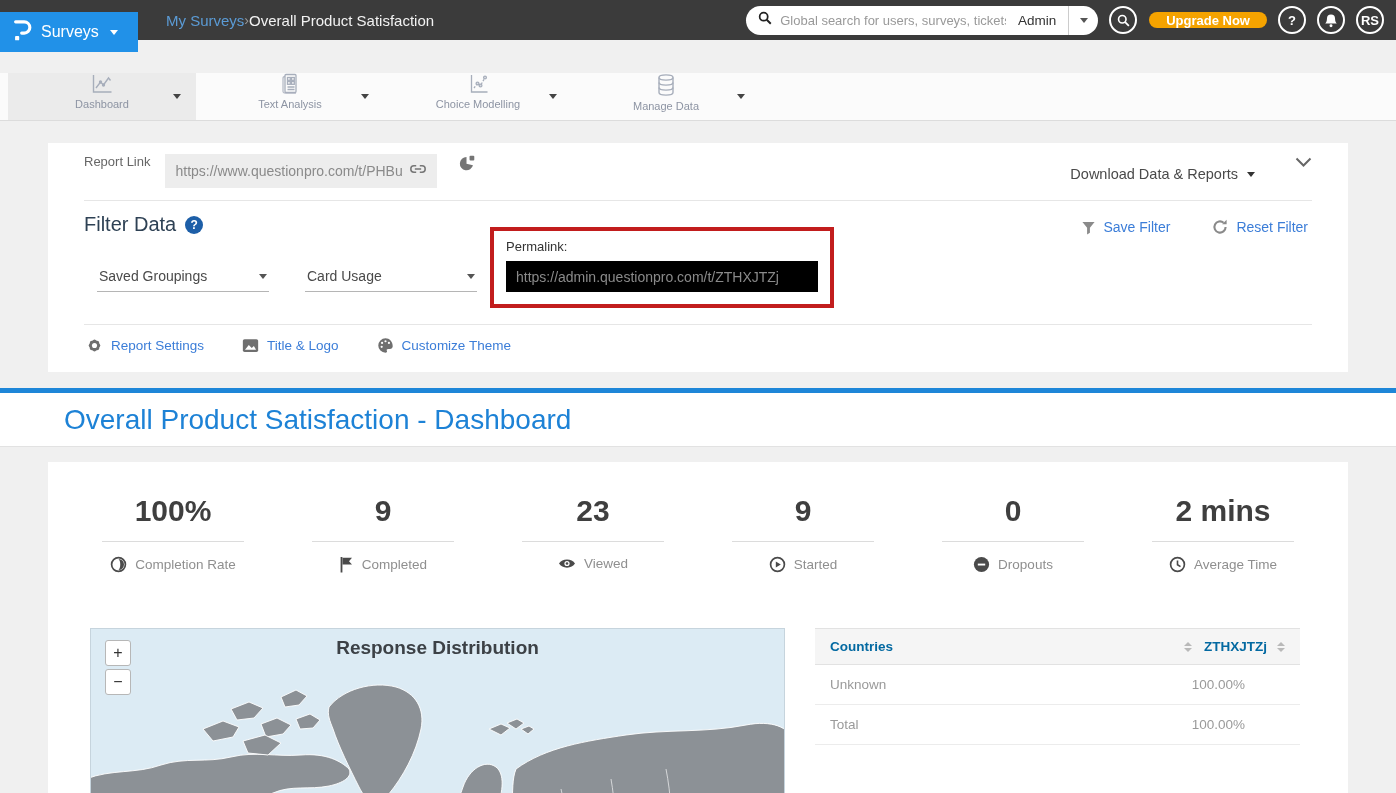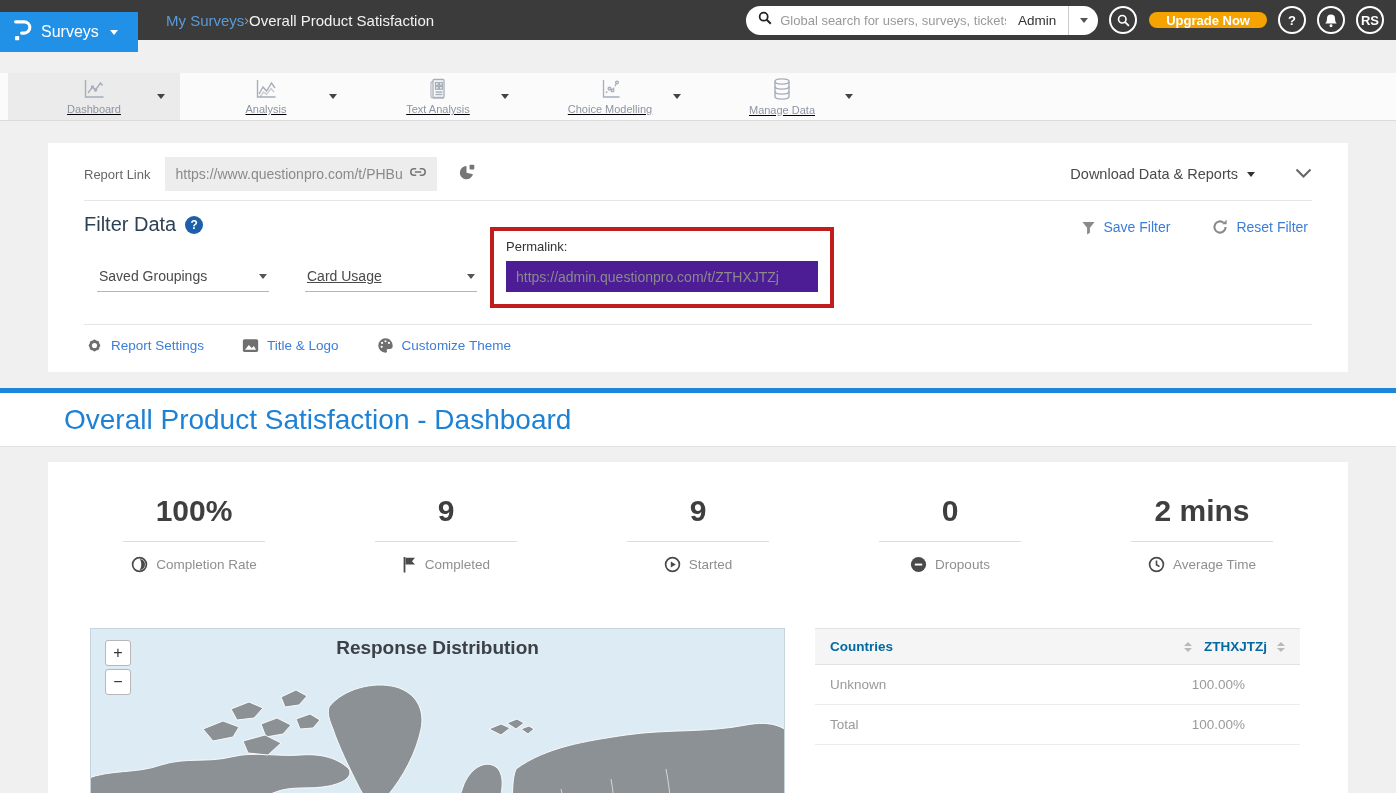--- a/index.html
+++ b/index.html
@@ -27,48 +27,48 @@
   .upgrade { height:16px; padding:0 17px; margin-left:12px; background:#f5a300; border-radius:14px; color:#fff; font-size:13px; font-weight:bold; display:flex; align-items:center; cursor:pointer; flex:none; }
 
   
   .nav { position:absolute; top:40px; left:0; right:0; height:33px; background:#fff; display:flex; align-items:center; gap:34px; padding:0 16px; z-index:25; }
   .nav-item { font-size:14.5px; color:#22375c; font-weight:500; cursor:pointer; padding:6px 1px 4px; }
   .nav-item.active { border-bottom:2px solid #4a86c8; }
   .nav-responses { margin-left:auto; font-size:13.5px; color:#22375c; }
 
   
   .toolbar { position:absolute; top:73px; left:0; right:0; height:48px; background:#fbfbfb; border-bottom:1px solid #dcdcdc; display:flex; padding-left:8px; z-index:20; }
-  .tab { width:172px; position:relative; display:flex; flex-direction:column; align-items:center; justify-content:center; gap:3px; cursor:pointer;text-decoration:underline; }
+  .tab { width:188px; position:relative; display:flex; flex-direction:column; align-items:center; justify-content:flex-start; gap:3px; cursor:pointer; }
   .tab.active { background:#ebebeb; }
   .tab .ticon svg { display:block; }
   .tab .tlabel { font-size:11px; color:#8d94a3; }
   .tab .caret { position:absolute; right:15px; top:21px; color:#444; border-left-width:4px; border-right-width:4px; border-top-width:5px; }
 
   
   .panel1 { position:absolute; left:48px; right:48px; top:143px; height:229px; background:#fff; }
-  .report-row { position:absolute; top:11px; left:36px; right:36px; height:40px; display:flex; align-items:center; }
+  .report-row { position:absolute; top:11px; left:36px; right:36px; height:40px; display:flex; }
   .report-label { font-size:13px; color:#666; margin-right:15px; }
   .link-input { width:272px; height:34px; background:#ededed; display:flex; align-items:center; padding:0 10px; }
   .link-input input { border:none; outline:none; background:transparent; flex:1; font-size:14px; color:#8a8a8a; font-family:inherit; }
   .report-globe { margin-left:20px; cursor:pointer; }
   .download { margin-left:auto; display:flex; align-items:center; gap:9px; font-size:14.5px; color:#4a4a4a; cursor:pointer; }
   .download .caret { color:#333; }
   .collapse-chevron { margin-left:40px; cursor:pointer; }
   .hr { position:absolute; left:36px; right:36px; border-top:1px solid #e6e6e6; }
   .filter-head { position:absolute; top:70px; left:36px; display:flex; align-items:center; gap:9px; }
   .filter-title { font-size:20px; color:#2e4154; font-weight:500; }
   .help-badge { width:18px; height:18px; border-radius:50%; background:#1d5fa8; color:#fff; font-size:12px; font-weight:bold; display:flex; align-items:center; justify-content:center; cursor:pointer; }
   .filter-actions { position:absolute; top:76px; right:40px; display:flex; gap:42px; }
   .fact { display:flex; align-items:center; gap:8px; font-size:14px; color:#3b7dd8; cursor:pointer; }
   .select { position:absolute; width:172px; top:120px; border-bottom:1px solid #b5b5b5; padding:5px 2px 7px; font-size:14px; color:#4a4a4a; display:flex; justify-content:space-between; align-items:center; cursor:pointer; }
   .select .caret { color:#555; }
-  .select.s1 { left:49px; } .select.s2 { left:257px;text-decoration:underline; }
+  .select.s1 { left:49px; } .select.s2 { left:257px; }
   .permalink { position:absolute; left:442px; top:84px; width:344px; height:81px; background:#fff; border:4px solid #c21d1d; padding:8px 12px; }
   .permalink .plabel { font-size:13px; color:#333; margin-bottom:7px; }
-  .permalink input { width:100%; border:none; outline:none; background:#4c1d95; height:31px; padding:0 10px; font-size:14px; color:#8a8a8a; font-family:inherit; }
+  .permalink input { width:100%; border:none; outline:none; background:#000000; height:31px; padding:0 10px; font-size:14px; color:#8a8a8a; font-family:inherit; }
   .settings-row { position:absolute; top:194px; left:38px; display:flex; gap:38px; }
   .slink { display:flex; align-items:center; gap:8px; font-size:13.5px; color:#3b7dd8; cursor:pointer; }
 
   
   .blue-bar { position:absolute; top:388px; left:0; right:0; height:5px; background:#1e86d8; }
   .title-band { position:absolute; top:393px; left:0; right:0; height:54px; background:#fff; border-bottom:1px solid #e2e2e2; display:flex; align-items:center; padding-left:64px; }
   .page-title { font-size:28px; color:#1d82d6; font-weight:500; }
 
   
   .panel2 { position:absolute; left:48px; right:48px; top:462px; bottom:0; background:#fff; }
@@ -158,31 +158,20 @@
             <path d="M6 15 l4.5-6 3 3 5-7 2 2.5"></path>
             <circle cx="10.5" cy="9" r="1" fill="#a7aebb"></circle>
             <circle cx="13.5" cy="12" r="1" fill="#a7aebb"></circle>
           </svg>
       </span>
       <span class="tlabel">Dashboard</span>
       <span class="caret"></span>
     </div>
     <div class="tab">
       <span class="ticon">
-        <svg width="24" height="22" viewBox="0 0 24 22" fill="none" stroke="#a7aebb" stroke-width="1.4">
-            <path d="M3.5 2 v17 h18"></path>
-            <path d="M5 16 l4-7 3.5 4 5-8 3.5 5"></path>
-            <path d="M6 19 l3.5-5 3 2.5 4.5-6 3 3.5" opacity="0.6"></path>
-          </svg>
-      </span>
-      <span class="tlabel">Analysis</span>
-      <span class="caret"></span>
-    </div>
-    <div class="tab">
-      <span class="ticon">
         <svg width="24" height="22" viewBox="0 0 24 22" fill="none" stroke="#a7aebb" stroke-width="1.3">
             <rect x="7" y="1.5" width="11" height="18" rx="1"></rect>
             <path d="M7 3.5 c-1.5 0 -2 1 -2 2 v13 c0 1 .5 1.5 2 1.5 h11" opacity="0.8"></path>
             <rect x="9.5" y="4.5" width="2.8" height="2.8"></rect>
             <rect x="13.5" y="4.5" width="2.8" height="2.8"></rect>
             <rect x="9.5" y="8.5" width="2.8" height="2.8"></rect>
             <rect x="13.5" y="8.5" width="2.8" height="2.8"></rect>
             <path d="M9.5 14 h7 M9.5 16.5 h7"></path>
           </svg>
       </span>
@@ -335,20 +324,32 @@
       </div>
       <div class="stat">
         <div class="stat-value">9</div>
         <div class="stat-divider"></div>
         <div class="stat-meta">
           <svg width="15" height="17" viewBox="0 0 15 17">
               <path d="M2.5 1 v15.5" stroke="#4a4a4a" stroke-width="1.8"></path>
               <path d="M3.5 1.8 h9.5 l-3 3.4 3 3.4 h-9.5 z" fill="#4a4a4a"></path>
             </svg>
           <span>Completed</span>
+        </div>
+      </div>
+      <div class="stat">
+        <div class="stat-value">23</div>
+        <div class="stat-divider"></div>
+        <div class="stat-meta">
+          <svg width="18" height="13" viewBox="0 0 18 13">
+              <path d="M1 6.5 C4 1 14 1 17 6.5 C14 12 4 12 1 6.5z" fill="#4a4a4a"></path>
+              <circle cx="9" cy="6.5" r="2.6" fill="#fff"></circle>
+              <circle cx="9" cy="6.5" r="1.3" fill="#4a4a4a"></circle>
+            </svg>
+          <span>Viewed</span>
         </div>
       </div>
       <div class="stat">
         <div class="stat-value">9</div>
         <div class="stat-divider"></div>
         <div class="stat-meta">
           <svg width="17" height="17" viewBox="0 0 17 17">
               <circle cx="8.5" cy="8.5" r="6.9" fill="none" stroke="#4a4a4a" stroke-width="1.7"></circle>
               <path d="M6.8 5.4 l5 3.1 -5 3.1 z" fill="#4a4a4a"></path>
             </svg>

